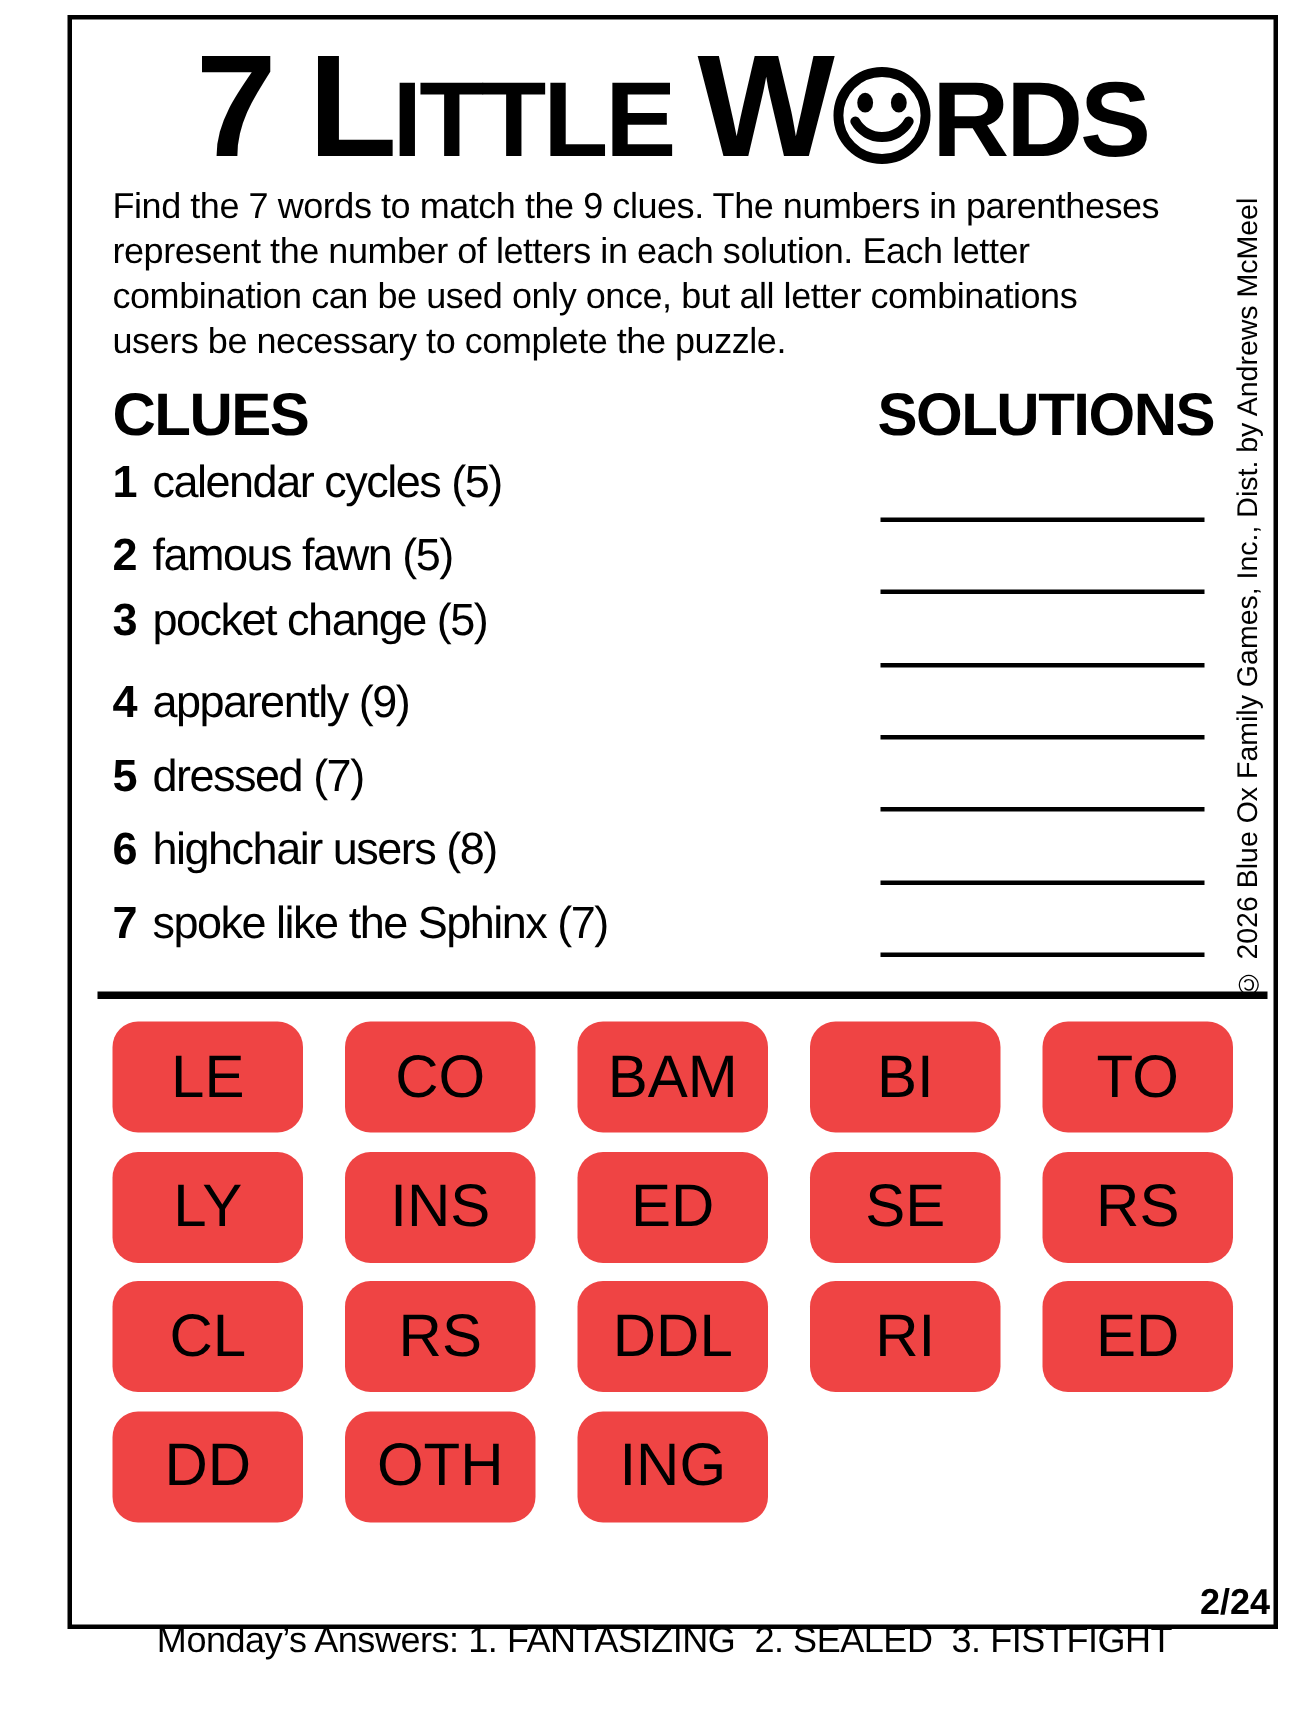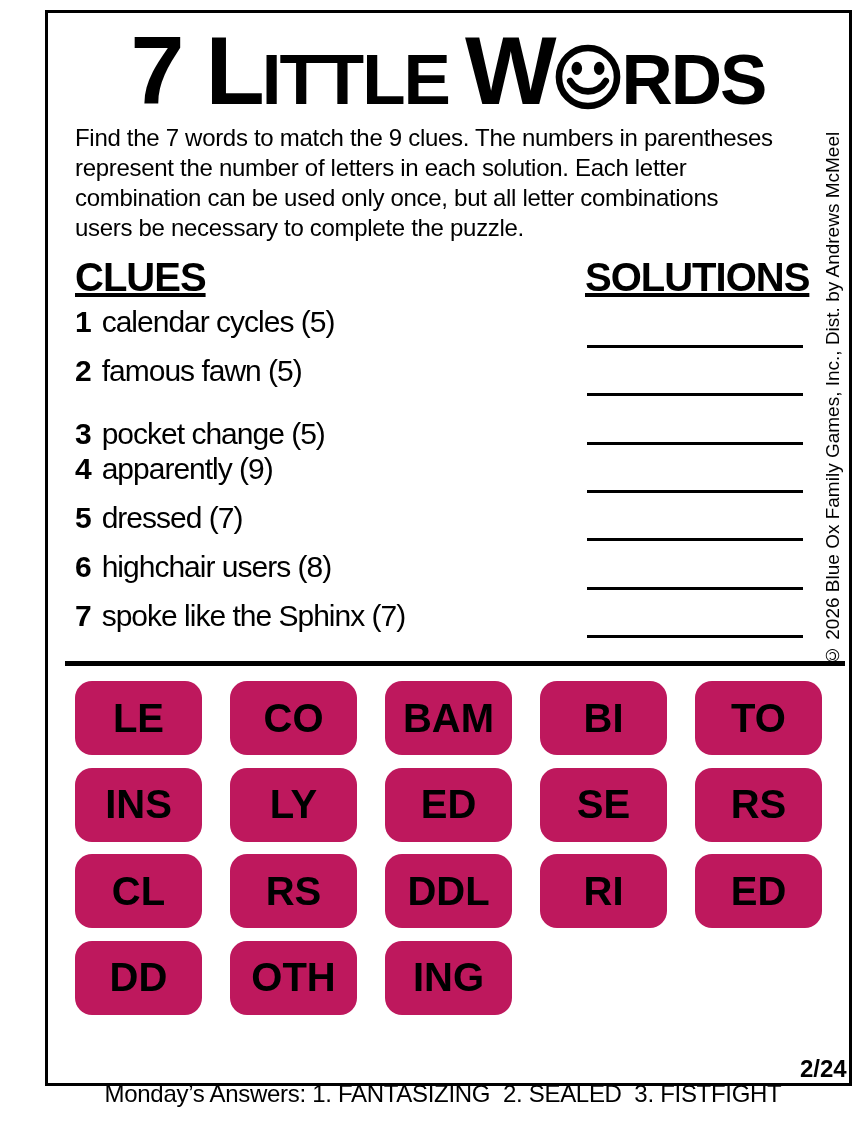--- a/index.html
+++ b/index.html
@@ -11,41 +11,41 @@
   .title{position:absolute;left:48px;top:22px;width:800px;text-align:center;
          white-space:nowrap;font-weight:bold;letter-spacing:-3px;line-height:1;}
   .t-big{font-size:97px;}
   .t-small{font-size:71px;letter-spacing:-2px;}
   .t-w{margin-left:16px;}
   .smiley{vertical-align:-6px;margin:0 1px;}
   
   .instructions{position:absolute;left:75px;top:123px;width:740px;
                 font-size:24px;line-height:30px;letter-spacing:-0.3px;white-space:nowrap;}
   
-  .hdr{position:absolute;top:255px;font-size:40px;font-weight:bold;letter-spacing:-1px;text-decoration:underline;}
+  .hdr{position:absolute;top:255px;font-size:40px;font-weight:bold;letter-spacing:-1px;}
   .hdr-clues{left:75px;}
   .hdr-solutions{left:585px;}
   
   .clues-list{position:absolute;left:75px;top:307px;width:500px;}
   .clue-row{position:absolute;left:0;white-space:nowrap;font-size:30px;
             letter-spacing:-1px;line-height:1;}
   .clue-num{font-weight:bold;margin-right:11px;}
   
   .sol-line{position:absolute;left:587px;width:216px;height:0;border-top:3px solid #000;}
   
   .copyright{position:absolute;left:822px;top:126px;height:540px;width:26px;
              font-size:19px;letter-spacing:0;writing-mode:vertical-rl;
              transform:rotate(180deg);white-space:nowrap;}
   
   .divider{position:absolute;left:65px;top:661px;width:780px;height:5px;background:#000;}
   
   .tiles{position:absolute;left:75px;top:681px;display:grid;
          grid-template-columns:repeat(5,127px);grid-auto-rows:74px;gap:12.5px 28px;}
-  .tile{background:#be185d;border-radius:17px;display:flex;align-items:center;
-        justify-content:center;font-size:40px;font-weight:bold;letter-spacing:0;text-align:center;}
+  .tile{background:#ef4444;border-radius:17px;display:flex;align-items:center;
+        justify-content:center;font-size:40px;font-weight:normal;letter-spacing:0;text-align:center;}
   
   .answers{position:absolute;left:48px;top:1031px;width:790px;text-align:center;
            font-size:24px;line-height:25px;letter-spacing:-0.3px;white-space:pre;}
   .date{position:absolute;left:800px;top:1055px;font-size:24px;font-weight:bold;text-align:right;}
 </style>
 </head>
 <body>
 
 <div class="page">
   <div class="frame"></div>
@@ -69,21 +69,21 @@
   <div class="hdr hdr-clues">CLUES</div>
   <div class="hdr hdr-solutions">SOLUTIONS</div>
 
   <div class="clues-list">
     <div class="clue-row" style="top:0px">
       <span class="clue-num">1</span><span>calendar cycles (5)</span>
     </div>
     <div class="clue-row" style="top:49px">
       <span class="clue-num">2</span><span>famous fawn (5)</span>
     </div>
-    <div class="clue-row" style="top:112px">
+    <div class="clue-row" style="top:92px">
       <span class="clue-num">3</span><span>pocket change (5)</span>
     </div>
     <div class="clue-row" style="top:147px">
       <span class="clue-num">4</span><span>apparently (9)</span>
     </div>
     <div class="clue-row" style="top:196px">
       <span class="clue-num">5</span><span>dressed (7)</span>
     </div>
     <div class="clue-row" style="top:245px">
       <span class="clue-num">6</span><span>highchair users (8)</span>
@@ -104,22 +104,22 @@
   <div class="copyright">© 2026 Blue Ox Family Games, Inc., Dist. by Andrews McMeel</div>
 
   <div class="divider"></div>
 
   <div class="tiles">
     <div class="tile">LE</div>
     <div class="tile">CO</div>
     <div class="tile">BAM</div>
     <div class="tile">BI</div>
     <div class="tile">TO</div>
+    <div class="tile">LY</div>
     <div class="tile">INS</div>
-    <div class="tile">LY</div>
     <div class="tile">ED</div>
     <div class="tile">SE</div>
     <div class="tile">RS</div>
     <div class="tile">CL</div>
     <div class="tile">RS</div>
     <div class="tile">DDL</div>
     <div class="tile">RI</div>
     <div class="tile">ED</div>
     <div class="tile">DD</div>
     <div class="tile">OTH</div>

